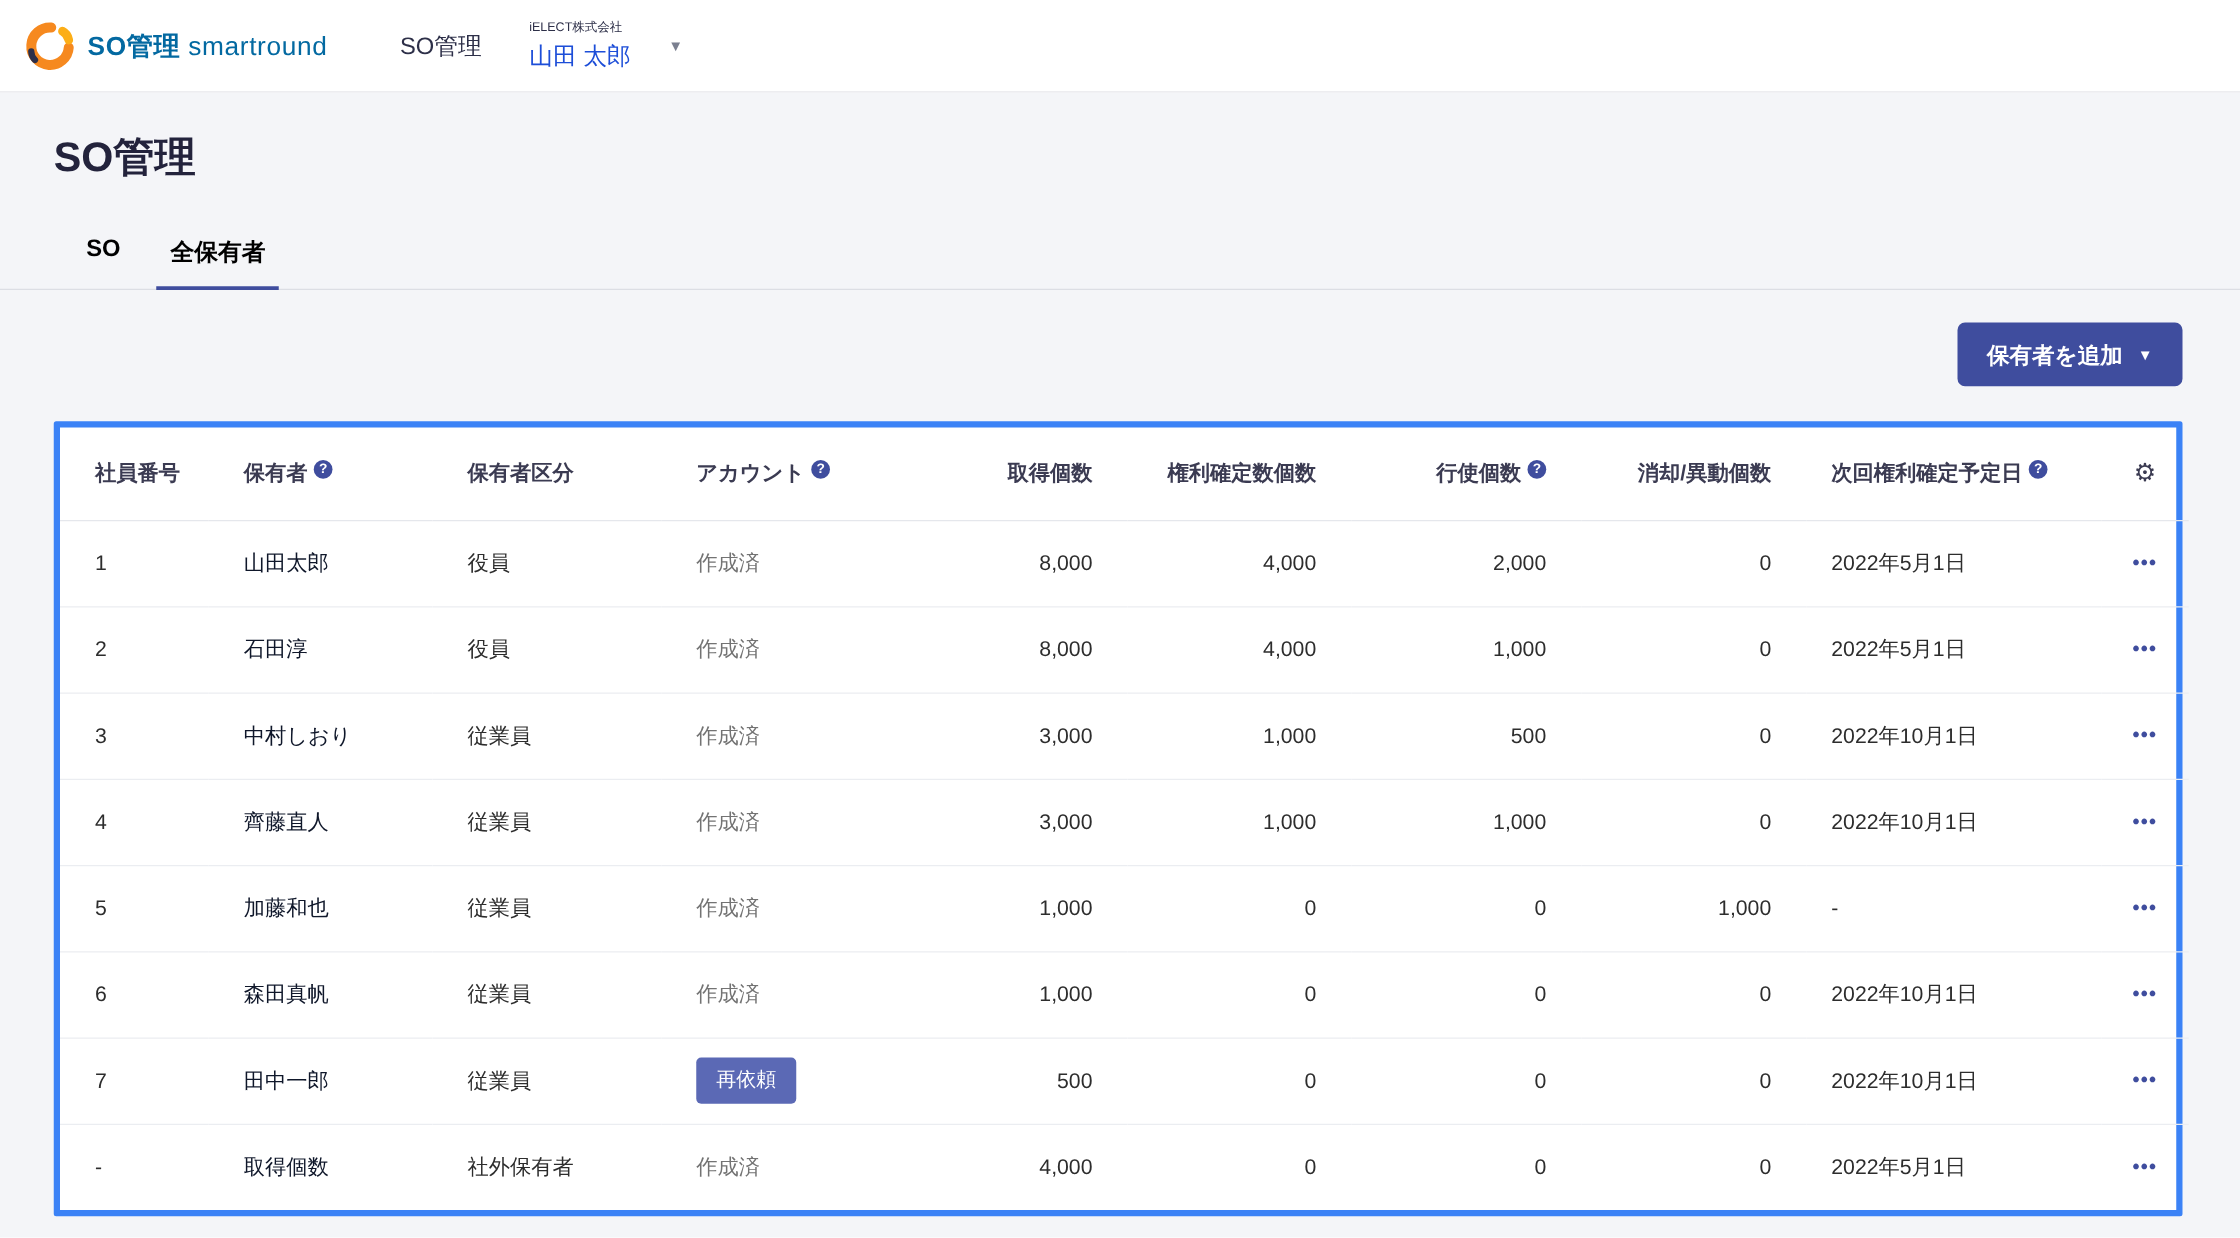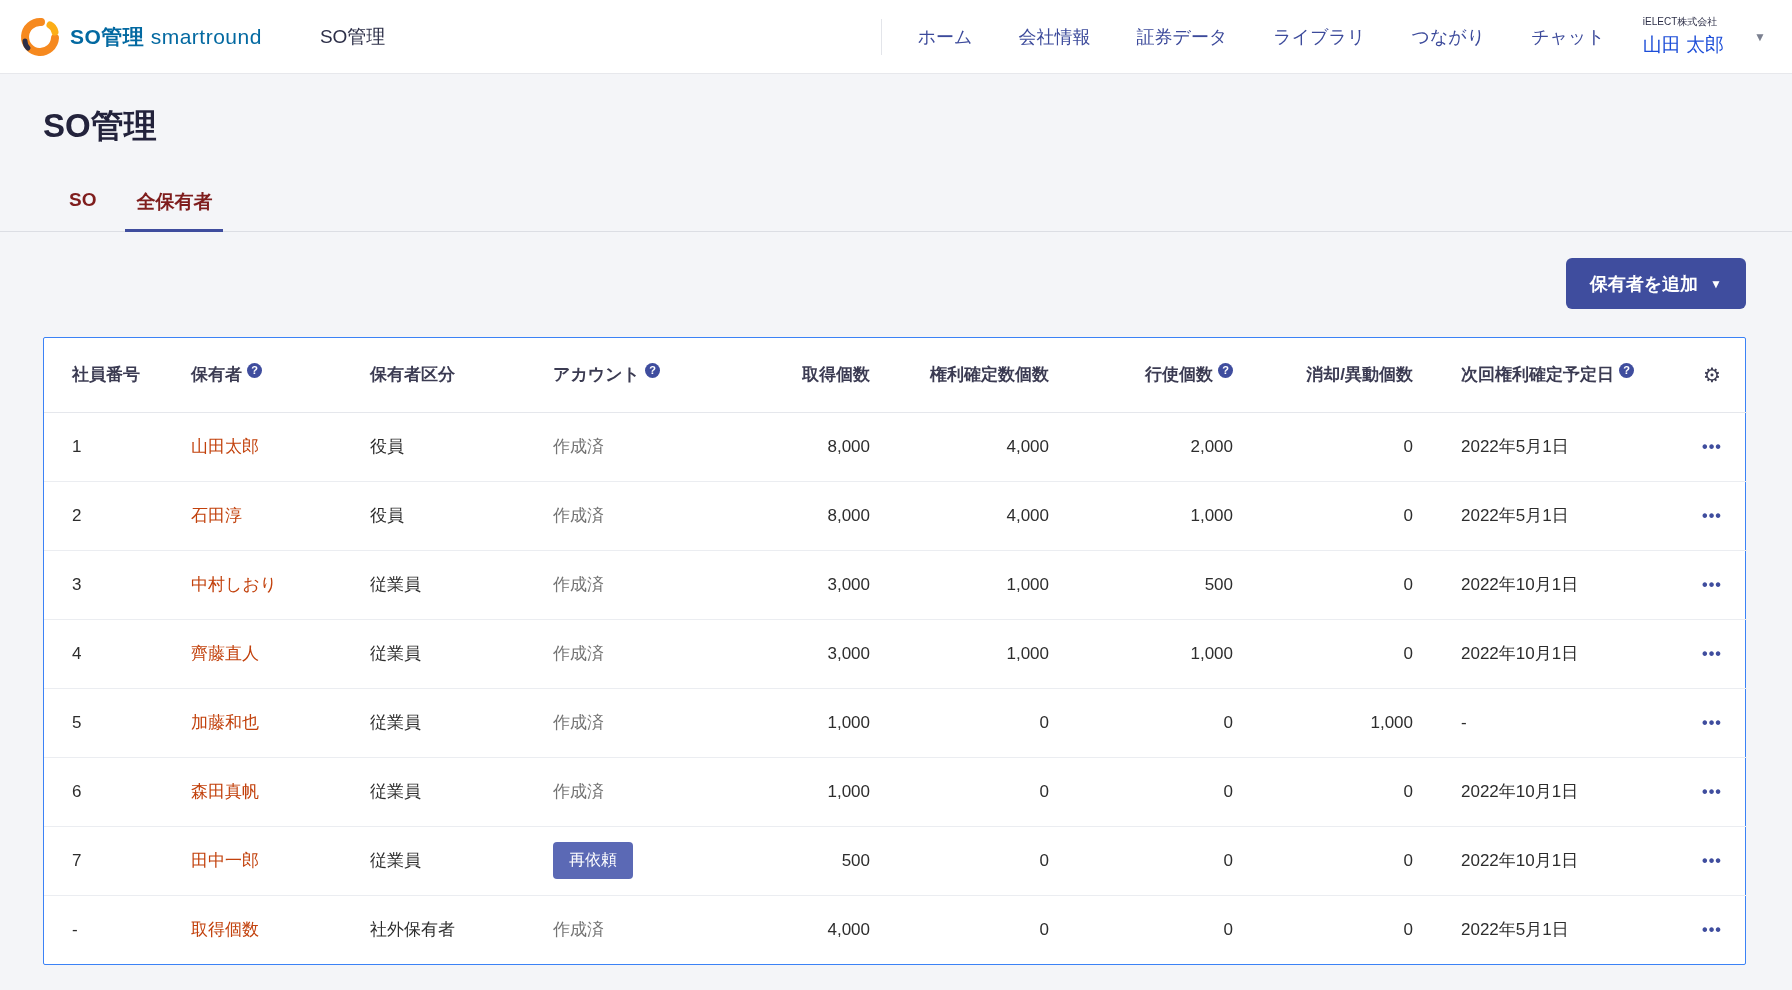--- a/index.html
+++ b/index.html
@@ -40,46 +40,46 @@
     width:250px; height:51px; background:#fff; border:1px solid #d9dce3; border-radius:4px;
     display:flex; align-items:center; padding:0 14px; gap:10px; cursor:pointer;
   }
   .filter-text { font-size:18px; font-style:italic; color:#a8adb8; flex:1; }
   .gear { font-size:20px; color:#4b5268; cursor:pointer; background:none; border:none; padding:0; }
 
   
   .tabs-bar { border-bottom:1px solid #dcdee4; margin-top:26px; }
   .tabs { display:flex; padding-left:58px; gap:18px; }
   .tab {
-    padding:14px 11px; font-size:19px; font-weight:bold; color:#7f1d1d;
+    padding:14px 11px; font-size:19px; font-weight:bold; color:#000000;
     cursor:pointer; border-bottom:3px solid transparent; margin-bottom:-1px;
   }
   .tab.active { border-bottom-color:#3f4d9e; }
 
   
   .actions-row { display:flex; justify-content:flex-end; margin:26px 0 28px; }
   .add-btn {
     height:51px; background:#3f4d9e; color:#fff; border:none; border-radius:6px;
     font-size:18px; font-weight:bold; padding:0 24px; cursor:pointer;
     display:flex; align-items:center; gap:12px; font-family:inherit;
   }
   .add-btn .caret { font-size:12px; }
 
   
-  .table-wrap { background:#fff; border:1px solid #3b82f6; border-radius:2px; margin-bottom:26px; }
+  .table-wrap { background:#fff; border:5px solid #3b82f6; border-radius:2px; margin-bottom:26px; }
   table { width:100%; border-collapse:collapse; table-layout:fixed; }
   th, td { font-weight:normal; text-align:left; padding:0; overflow:hidden; white-space:nowrap; }
   thead th { height:74px; border-bottom:1px solid #e5e7ec; font-size:17px; font-weight:bold; color:#3b3b52; }
   tbody td { height:69px; font-size:17px; color:#2d2d2d; }
   tbody tr + tr td { border-top:1px solid #ebedf1; }
   .pad-l { padding-left:28px; }
   .col-date-cell { padding-left:20px; }
   .num { text-align:right; padding-right:28px; }
   .col-more-cell { text-align:center; }
-  .holder-link { color:#c2410c; text-decoration:none; }
+  .holder-link { color:#0f172a; text-decoration:none; }
   .account-text { color:#737373; }
   .account-badge {
     display:inline-block; background:#5b69b5; color:#fff; font-size:16px;
     padding:8px 16px; border-radius:4px; cursor:pointer;
   }
   .help-icon {
     display:inline-block; width:15px; height:15px; border-radius:50%;
     background:#3f4d9e; color:#fff; font-size:11px; line-height:15px; font-weight:bold;
     text-align:center; margin-left:5px; position:relative; top:-6px; cursor:pointer;
   }
@@ -98,28 +98,20 @@
       <svg width="40" height="40" viewBox="0 0 40 40">
         <path d="M35 21 A15 15 0 1 1 21 5" fill="none" stroke="#f6891f" stroke-width="8" stroke-linecap="round"></path>
         <path d="M30 8 q4 2 5 7" fill="none" stroke="#fcae17" stroke-width="7" stroke-linecap="round"></path>
         <path d="M8 31 q-3-3-3-7" fill="none" stroke="#2d2f48" stroke-width="5" stroke-linecap="round"></path>
       </svg>
     </span>
     <span class="brand-text"><b>SO管理</b> <span>smartround</span></span>
   </div>
   <div class="breadcrumb">SO管理</div>
 
-  <nav class="topnav">
-    <a href="#">ホーム</a>
-    <a href="#">会社情報</a>
-    <a href="#">証券データ</a>
-    <a href="#">ライブラリ</a>
-    <a href="#">つながり</a>
-    <a href="#">チャット</a>
-  </nav>
 
   <div class="user-block">
     <div class="user-texts">
       <span class="company">iELECT株式会社</span>
       <span class="username">山田 太郎</span>
     </div>
     <span class="user-caret">▼</span>
   </div>
 </header>
 

